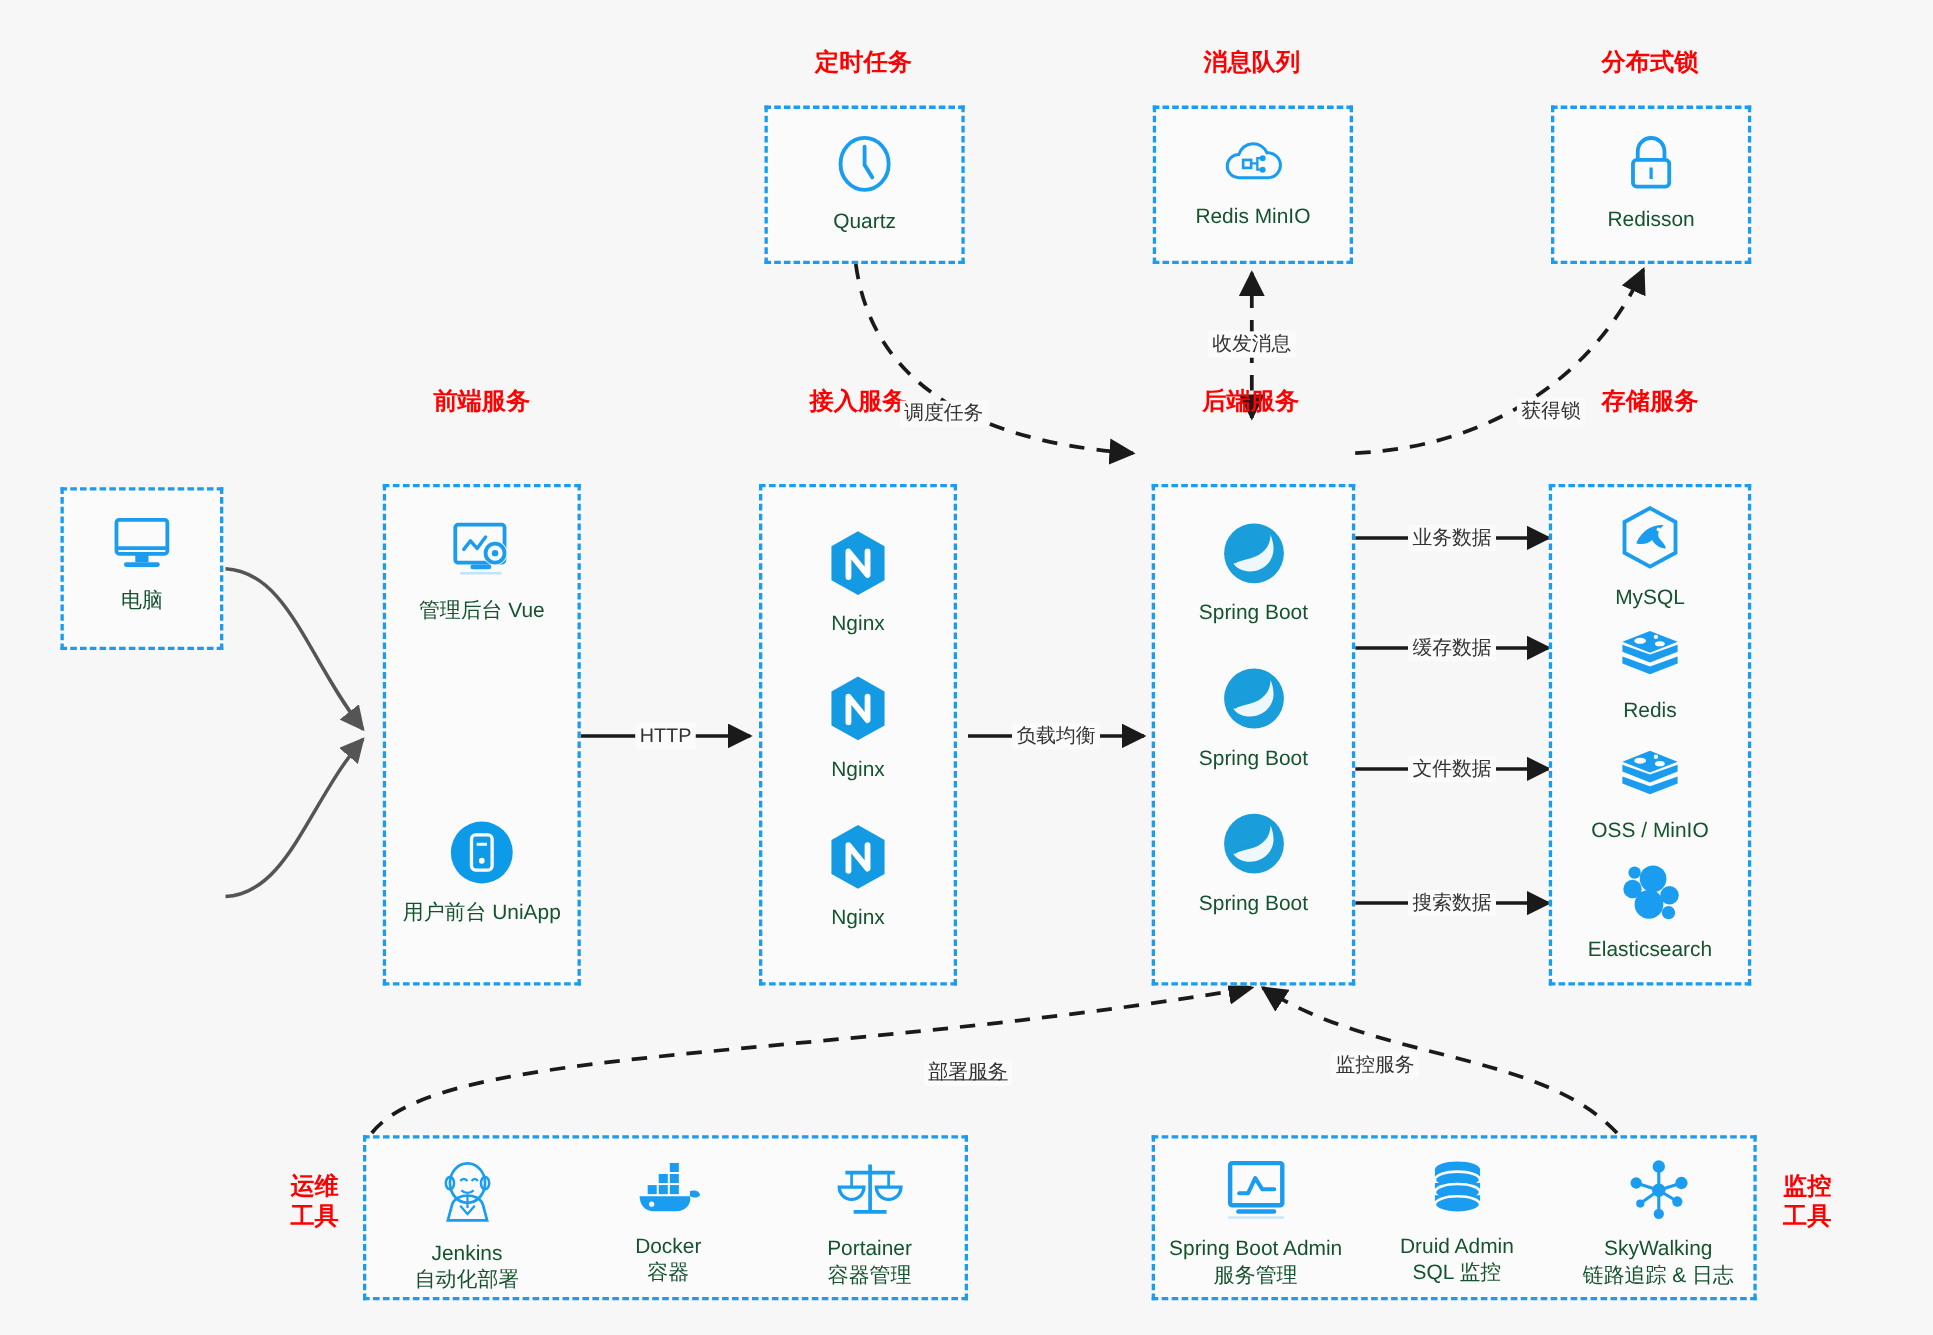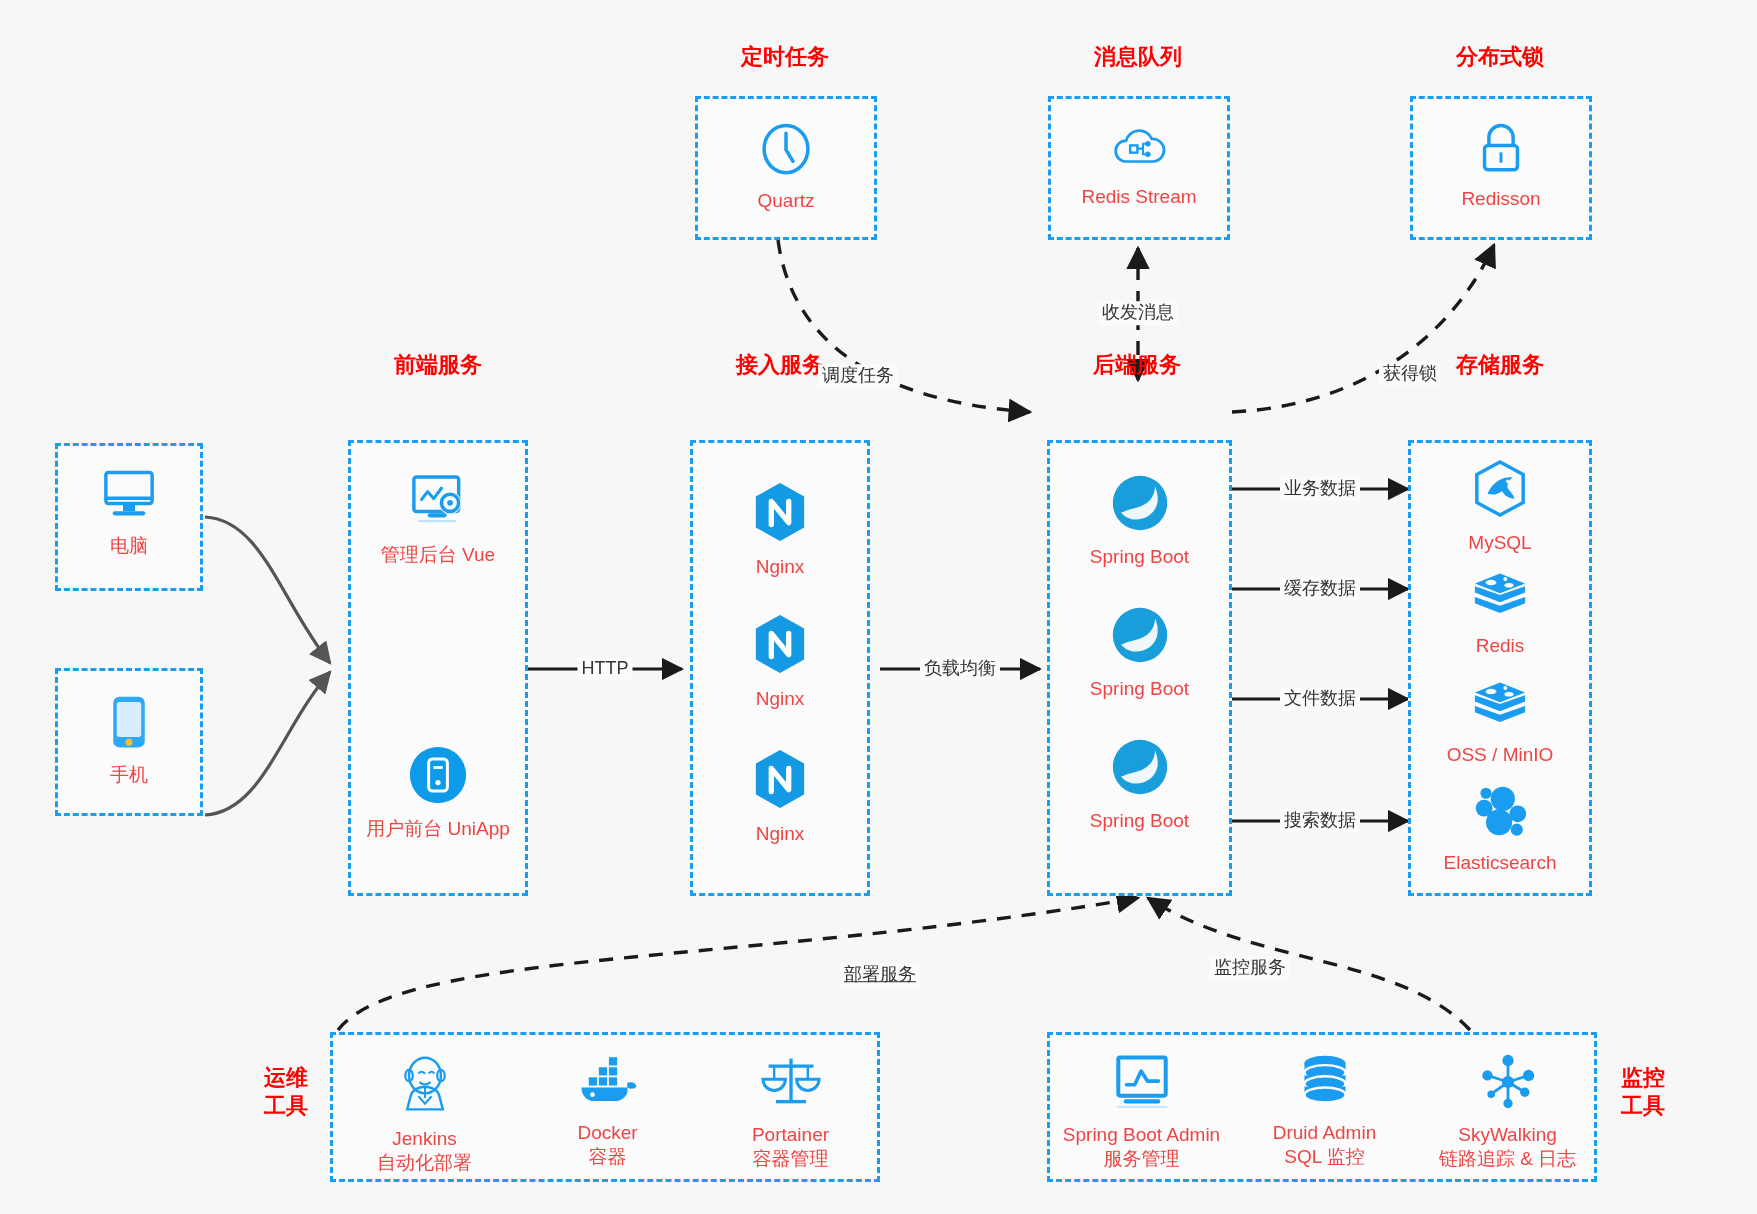--- a/index.html
+++ b/index.html
@@ -28,21 +28,21 @@
     font-size:22px;
     text-align:center;
     white-space:nowrap;
     line-height:1.15;
   }
   .node{
     position:absolute;
     width:100%;
     text-align:center;
     font-size:19px;
-    color:#ef4444;
+    color:#14532d;
     line-height:1.25;
   }
   .node .ico{display:block;margin:0 auto 6px auto;}
   .node .lbl{display:block;}
   .node .sub{display:block;}
 
   
   #note{
     position:absolute;
     left:57px;top:88px;width:403px;height:66px;
@@ -142,21 +142,21 @@
     <div class="node" style="top:22px;">
       <span class="ico">
         <svg width="58" height="52" viewBox="0 0 72 60">
           <path d="M20 48 A13 13 0 0 1 20 22 A17 17 0 0 1 52 20 A12 12 0 0 1 54 48 Z" fill="none" stroke="#1a9cf0" stroke-width="3.4"></path>
           <rect x="25" y="28" width="9" height="9" fill="none" stroke="#1a9cf0" stroke-width="3"></rect>
           <circle cx="47" cy="26" r="3.4" fill="#1a9cf0"></circle>
           <circle cx="47" cy="39" r="3.4" fill="#1a9cf0"></circle>
           <path d="M34 32 L41 32 L41 26 L44 26 M41 32 L41 39 L44 39" fill="none" stroke="#1a9cf0" stroke-width="2.6"></path>
         </svg>
       </span>
-      <span class="lbl">Redis Stream</span>
+      <span class="lbl">Redis MinIO</span>
     </div>
   </div>
 
   <div class="grp-title" style="left:1410px;top:44px;width:180px;">分布式锁</div>
   <div class="dbox" style="left:1410px;top:96px;width:182px;height:144px;">
     <div class="node" style="top:22px;">
       <span class="ico">
         <svg width="52" height="54" viewBox="0 0 60 62">
           <path d="M16 28 L16 19 A14 14 0 0 1 44 19 L44 28" fill="none" stroke="#1a9cf0" stroke-width="4"></path>
           <rect x="11" y="28" width="38" height="28" rx="4" fill="none" stroke="#1a9cf0" stroke-width="4"></rect>
@@ -174,32 +174,20 @@
           <rect x="8" y="6" width="54" height="36" rx="3" fill="none" stroke="#1a9cf0" stroke-width="4"></rect>
           <rect x="28" y="42" width="14" height="9" fill="#1a9cf0"></rect>
           <rect x="16" y="51" width="38" height="5" rx="2.5" fill="#1a9cf0"></rect>
           <line x1="8" y1="36" x2="62" y2="36" stroke="#1a9cf0" stroke-width="4"></line>
         </svg>
       </span>
       <span class="lbl">电脑</span>
     </div>
   </div>
 
-  <div class="dbox" style="left:55px;top:668px;width:148px;height:148px;">
-    <div class="node" style="top:22px;">
-      <span class="ico">
-        <svg width="42" height="58" viewBox="0 0 48 66">
-          <rect x="6" y="4" width="36" height="58" rx="7" fill="#2fa8f5"></rect>
-          <rect x="10" y="10" width="28" height="40" rx="3" fill="#d8eefc"></rect>
-          <circle cx="24" cy="56" r="4" fill="#f5c033"></circle>
-        </svg>
-      </span>
-      <span class="lbl">手机</span>
-    </div>
-  </div>
 
   <div class="grp-title" style="left:348px;top:352px;width:180px;">前端服务</div>
   <div class="dbox" style="left:348px;top:440px;width:180px;height:456px;">
     <div class="node" style="top:30px;">
       <span class="ico">
         <svg width="62" height="58" viewBox="0 0 72 66">
           <rect x="8" y="4" width="52" height="40" rx="3" fill="none" stroke="#1a9cf0" stroke-width="4"></rect>
           <path d="M17 30 L24 21 L31 29 L40 17" fill="none" stroke="#1a9cf0" stroke-width="3.6" stroke-linecap="round" stroke-linejoin="round"></path>
           <circle cx="50" cy="34" r="13" fill="#fbfbfb"></circle>
           <circle cx="50" cy="34" r="10" fill="none" stroke="#1a9cf0" stroke-width="4"></circle>

